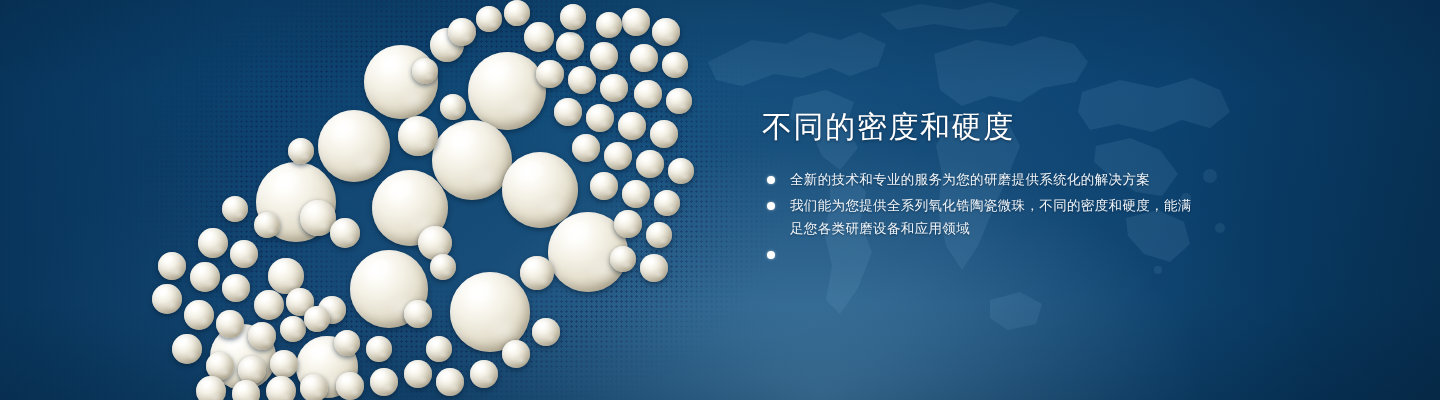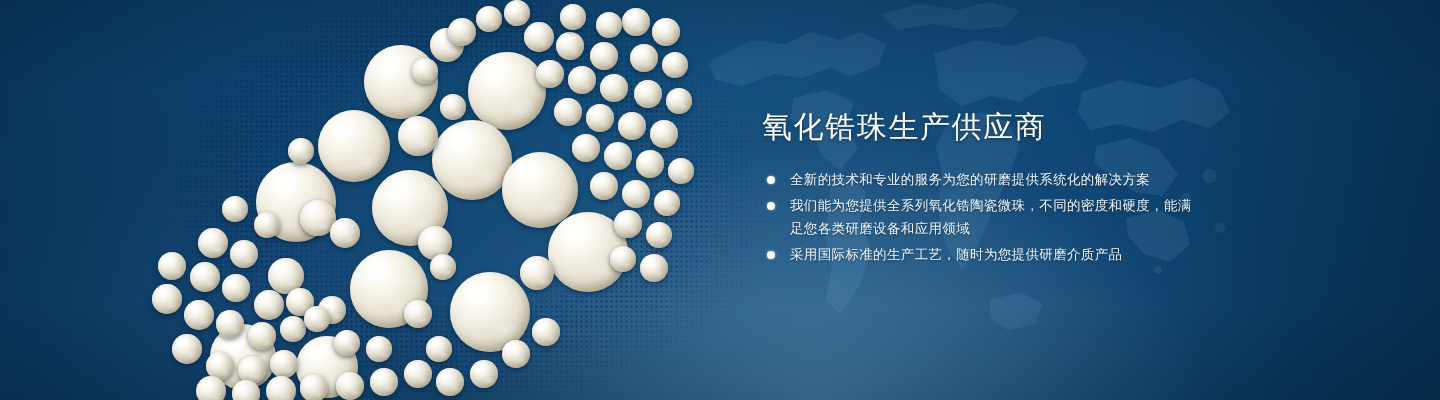--- a/index.html
+++ b/index.html
@@ -230,31 +230,30 @@
     <span class="bead" style="left:470px;top:360px;width:28px;height:28px;"></span>
     <span class="bead" style="left:502px;top:340px;width:28px;height:28px;"></span>
     <span class="bead" style="left:532px;top:318px;width:28px;height:28px;"></span>
     <span class="bead" style="left:404px;top:300px;width:28px;height:28px;"></span>
     <span class="bead" style="left:430px;top:254px;width:26px;height:26px;"></span>
     <span class="bead" style="left:254px;top:212px;width:26px;height:26px;"></span>
     <span class="bead" style="left:222px;top:196px;width:26px;height:26px;"></span>
   </div>
 
   <div id="copy">
-    <h1 class="headline">氧化锆珠生产供应商</h1>
+    <h1 class="headline">不同的密度和硬度</h1>
 
     <ul class="bullets">
       <li class="bullet">
         <span class="dot"></span>
         <span class="txt">全新的技术和专业的服务为您的研磨提供系统化的解决方案</span>
       </li>
       <li class="bullet">
         <span class="dot"></span>
         <span class="txt">我们能为您提供全系列氧化锆陶瓷微珠，不同的密度和硬度，能满足您各类研磨设备和应用领域</span>
       </li>
       <li class="bullet">
         <span class="dot"></span>
-        <span class="txt">采用国际标准的生产工艺，随时为您提供研磨介质产品</span>
       </li>
     </ul>
   </div>
 
 </div>
 
 </body></html>

